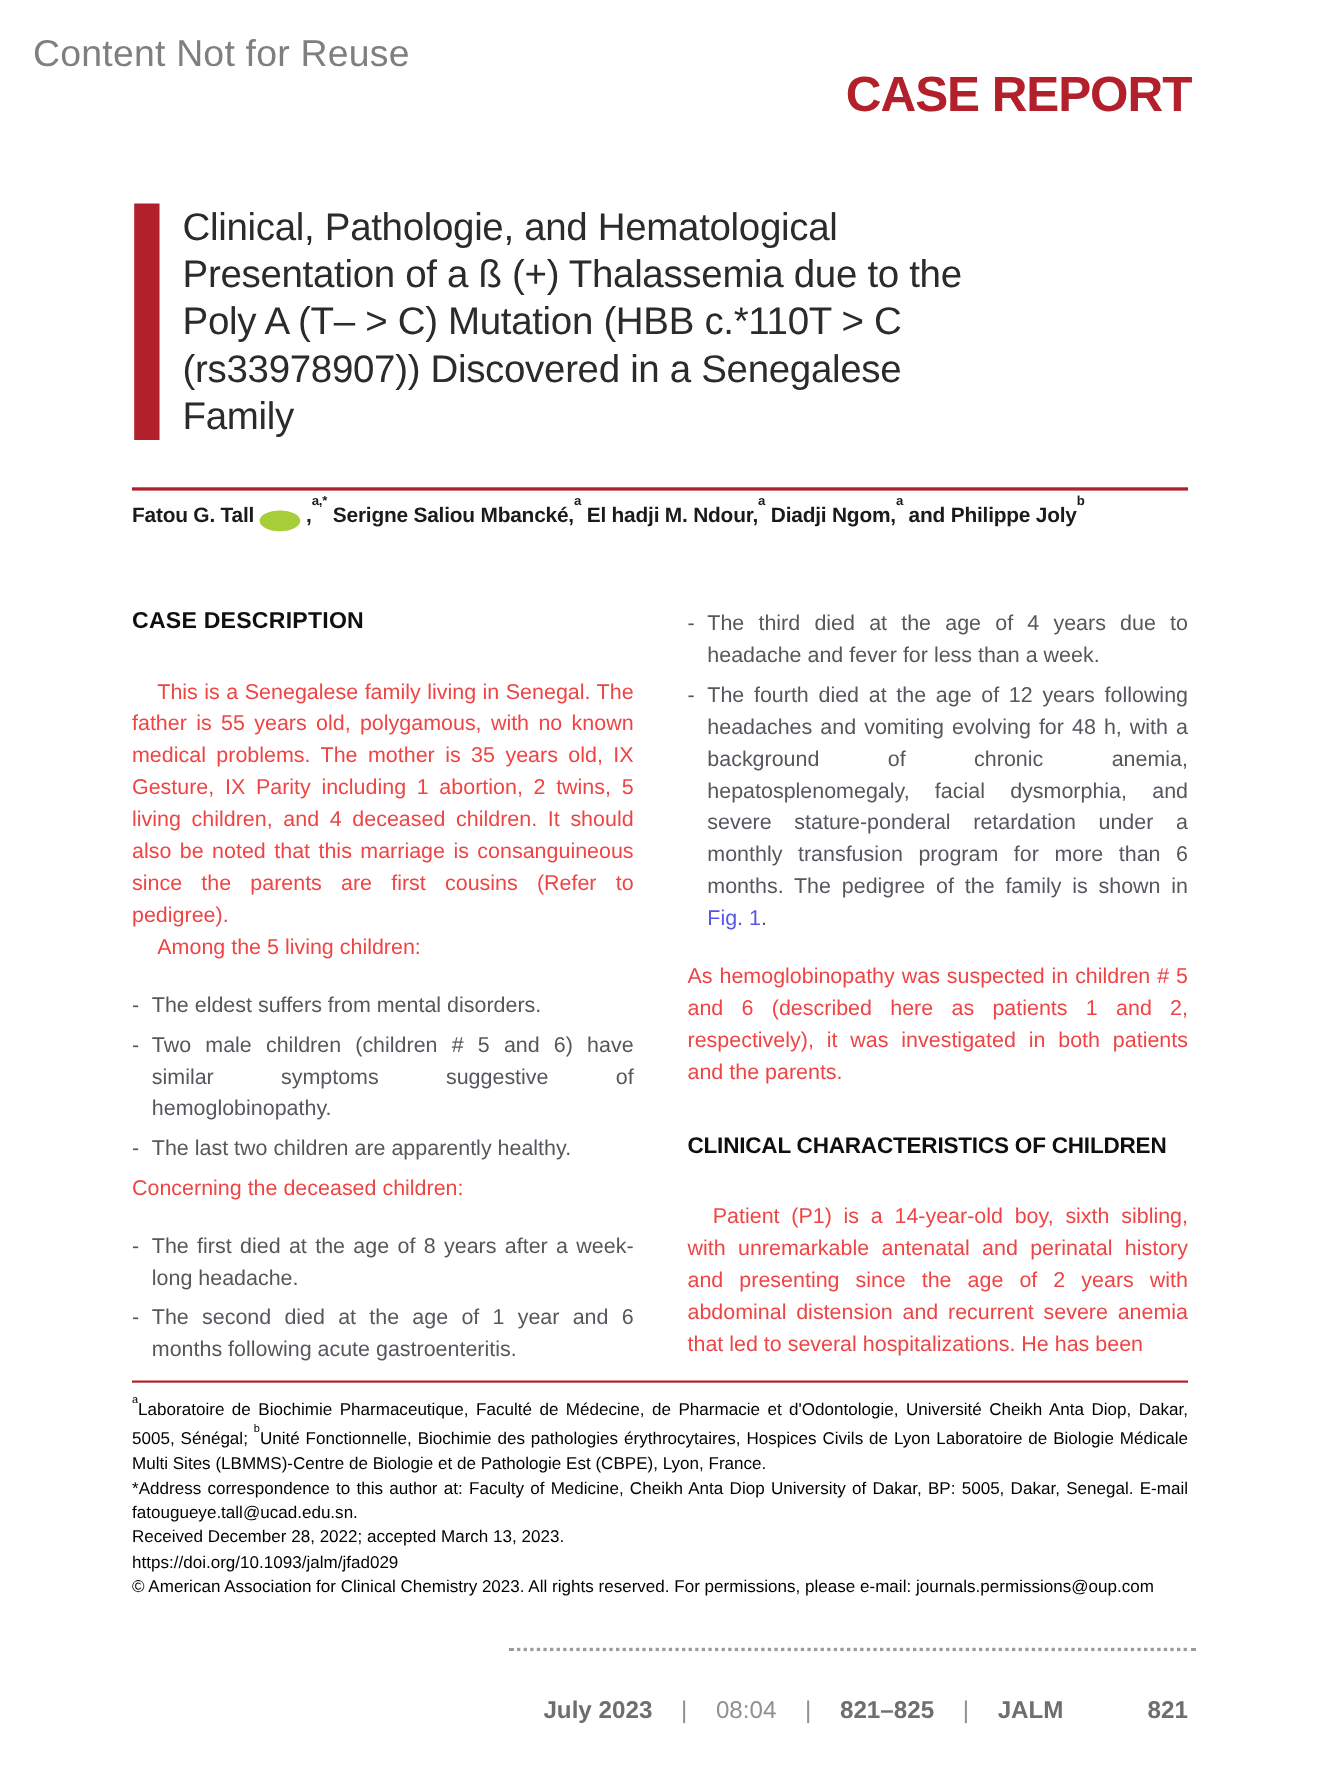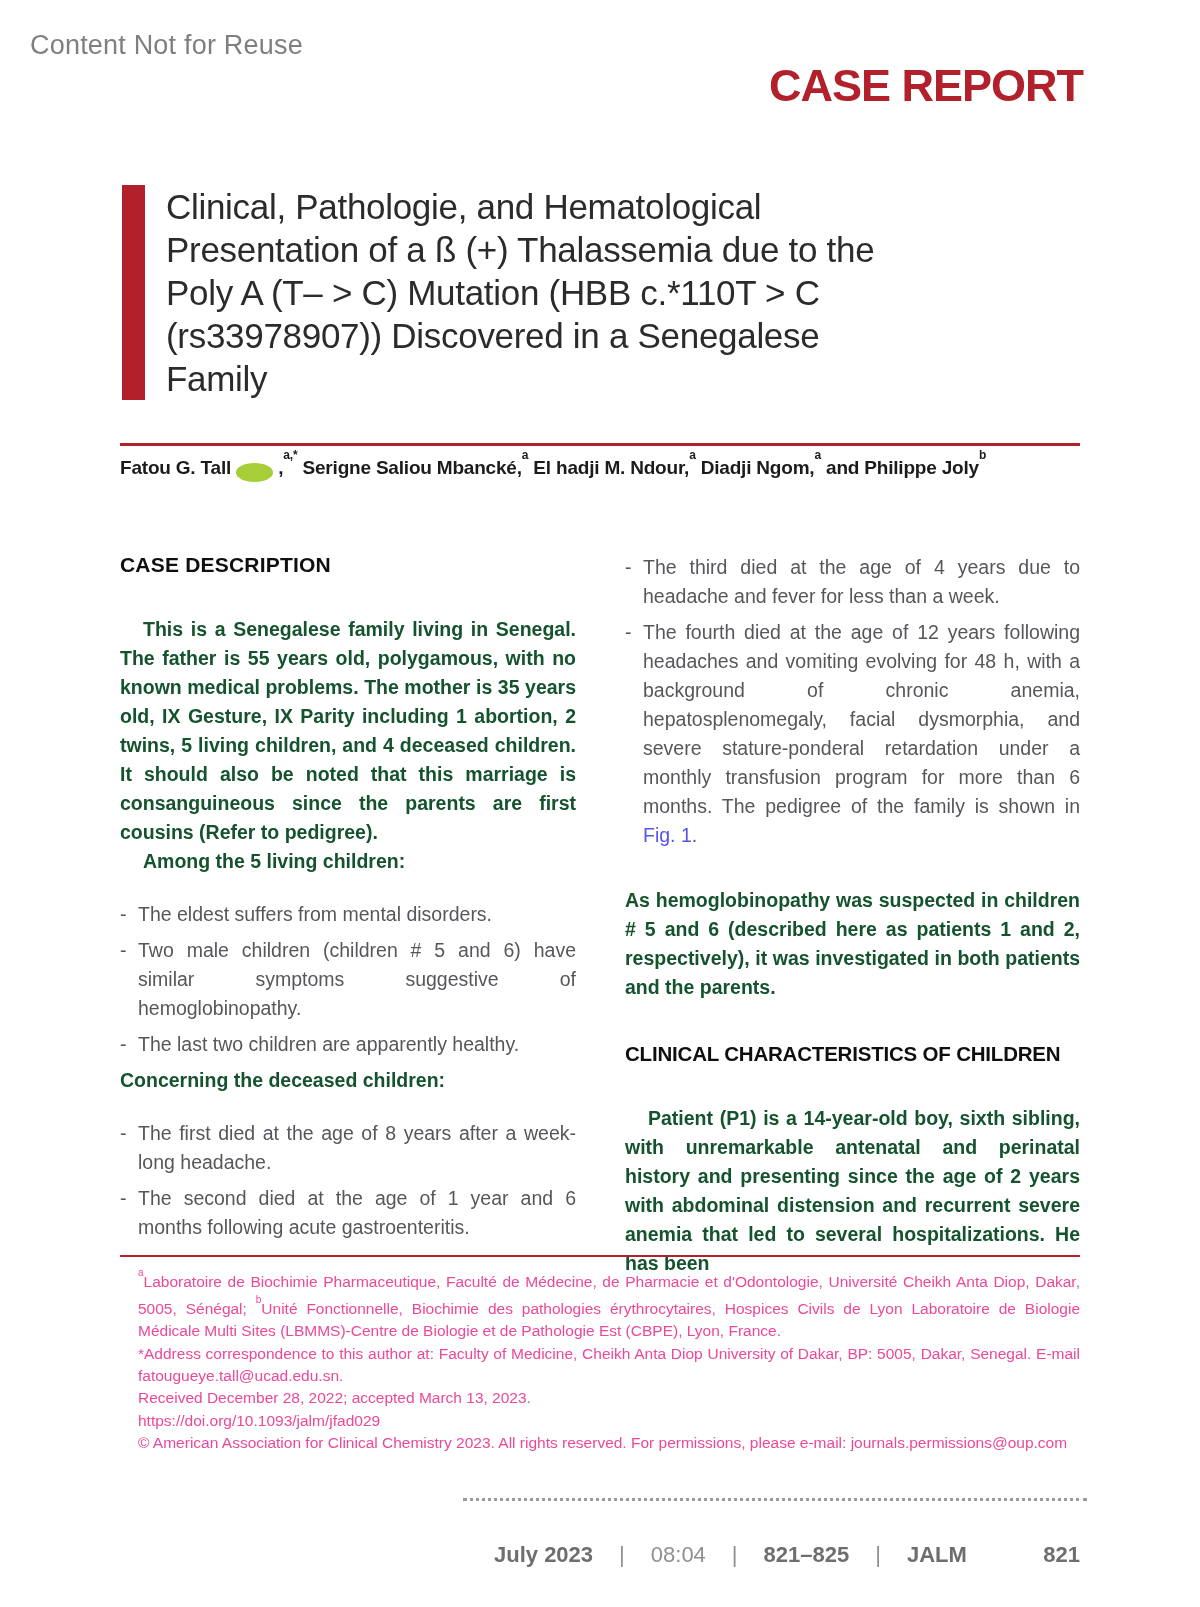--- a/index.html
+++ b/index.html
@@ -5,21 +5,21 @@
   :root{
     --accent-red:#b2212b;
     --link-blue:#5555e6;
     --orcid-green:#a6ce39;
   }
   *{margin:0;padding:0;box-sizing:border-box;}
   html,body{background:#ffffff;}
   body{width:1200px;height:1607px;font-family:"Liberation Sans",sans-serif;}
   .page{position:relative;width:1200px;height:1607px;background:#fff;overflow:hidden;}
 
-  .watermark{position:absolute;left:30px;top:30px;font-size:27px;color:#7f7f7f;letter-spacing:.2px;}
+  .watermark{position:absolute;left:30px;top:30px;font-size:34px;color:#7f7f7f;letter-spacing:.2px;}
 
   .banner{position:absolute;top:60px;right:117px;font-size:45px;font-weight:700;
           color:var(--accent-red);letter-spacing:-1px;white-space:nowrap;}
 
   .title-wrap{position:absolute;left:122px;top:185px;display:flex;width:958px;}
   .title-bar{width:23px;background:var(--accent-red);margin-right:21px;flex:0 0 23px;}
   .title{font-size:35px;line-height:43px;font-weight:400;color:#2b2b2b;letter-spacing:-.3px;}
   .title .tline{display:block;}
 
   .rule{position:absolute;left:120px;width:960px;height:3px;background:var(--accent-red);}
@@ -31,36 +31,36 @@
   .authors sup{font-size:12px;position:relative;top:-8px;font-weight:700;}
   .orcid{display:inline-block;width:19px;height:19px;border-radius:50%;background:var(--orcid-green);
          color:#fff;font-size:11px;font-weight:700;text-align:center;line-height:19px;
          vertical-align:-2px;padding-left:37px;}
 
   .columns{position:absolute;left:120px;top:553px;width:960px;display:flex;gap:49px;}
   .col{width:456px;flex:0 0 456px;}
   .col-right{flex:0 0 455px;width:455px;}
 
   h2.sec{font-size:21px;font-weight:700;color:#0f0f0f;letter-spacing:.2px;white-space:nowrap;}
-  .col p{font-size:19.5px;line-height:29px;color:#14532d;text-align:justify;font-weight:bold;}
+  .col p{font-size:19.5px;line-height:29px;color:#ef4444;text-align:justify;}
   .p-indent{text-indent:23px;}
   .mt-head{margin-top:38px;}
 
   ul.blist{list-style:none;margin-top:24px;}
   ul.blist li{position:relative;padding-left:18px;font-size:19.5px;line-height:29px;
               color:#56575c;text-align:justify;margin-bottom:7px;}
   ul.blist .dash{position:absolute;left:0;top:0;}
   .fig-link{color:var(--link-blue);text-decoration:none;cursor:pointer;}
 
-  .mt24{margin-top:36px;}
+  .mt24{margin-top:24px;}
   .mt26{}
   .mt40{margin-top:40px;}
 
   .foot-section{position:absolute;left:120px;top:1267px;width:960px;}
-  .foot-section p{font-size:15.5px;line-height:22.4px;color:#ec4899;text-align:justify;margin-left:18px;}
+  .foot-section p{font-size:15.5px;line-height:22.4px;color:#000000;text-align:justify;}
   .foot-section sup{font-size:10px;position:relative;top:-5px;}
 
   .dotted-rule{position:absolute;left:463px;top:1498px;width:624px;height:0;
                border-top:3px dotted #9b9b9b;}
 
   .footer{position:absolute;left:120px;top:1542px;width:960px;height:30px;}
   .meta{position:absolute;left:374px;top:0;display:flex;gap:26px;align-items:baseline;}
   .fm{font-size:22px;font-weight:700;color:#6d6e71;white-space:nowrap;}
   .fm.light{font-weight:400;color:#8f9093;}
   .sep{font-size:22px;color:#8f9093;font-weight:400;}

